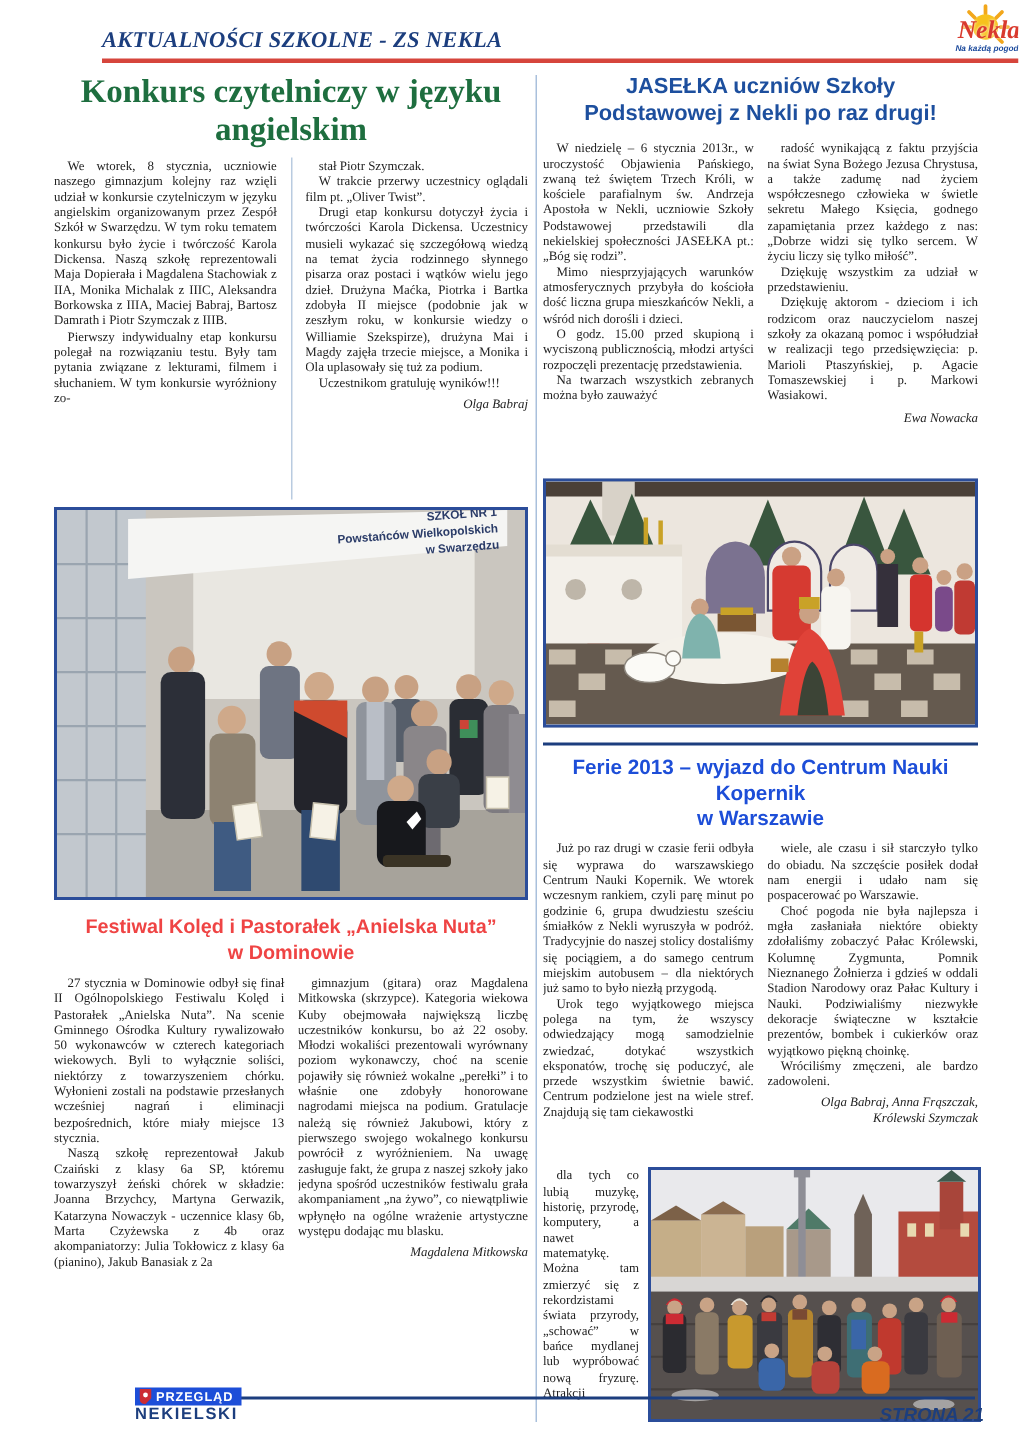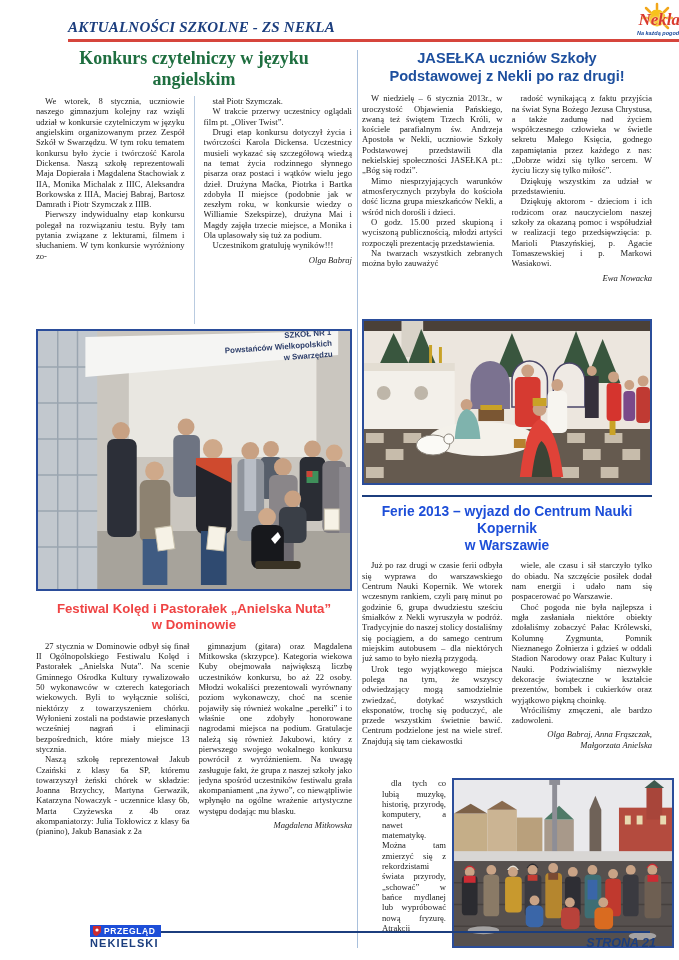--- a/index.html
+++ b/index.html
@@ -17,21 +17,21 @@
         color:#d93a2e;text-shadow:0 0 2px #fff;}
   .nekla-tagline{position:absolute;right:4px;top:26px;font:italic bold 5.5px "Liberation Sans",sans-serif;color:#1c4a9c;}
 
   
   .content{position:absolute;top:46px;left:36px;display:flex;}
   .col-left{width:316px;}
   .v-divider{width:1px;background:#a9c0dc;margin:4px 4px 0 5px;}
   .col-right{width:290px;}
 
   
-  .title-serif{font-family:"Liberation Serif",serif;font-weight:bold;font-size:18px;
+  .title-serif{font-family:"Liberation Serif",serif;font-weight:bold;font-size:22px;
         color:#1e6e3f;text-align:center;line-height:1.14;margin:2px 0 7px;}
   .title-sans{font-family:"Liberation Sans",sans-serif;font-weight:bold;text-align:center;line-height:1.24;}
   .t-jaselka{font-size:14.6px;color:#1d4f9e;margin:3px 0 8px;}
   .t-ferie{font-size:13.8px;color:#1d4ed8;margin:6px 0 6px;}
   .t-festiwal{font-size:13.2px;color:#ef4444;margin:10px 4px 7px;}
 
   .body-cols{display:flex;gap:9px;font-family:Liberation Serif, serif;}
   .tcol{flex:1;font-size:8.6px;line-height:1.2;text-align:justify;overflow:hidden;}
   .c-rule{width:1px;background:#b9cbe0;flex:none;}
   .para{margin:0;text-indent:9px;}
@@ -43,21 +43,21 @@
   .a3-top{height:216px;}
   .a4-body{height:284px;}
 
   
   .photo{border:2px solid #2b4d9a;overflow:hidden;background:#ccc;}
   .photo svg{display:block;}
   .photo1{width:312px;height:258px;margin-top:5px;}
   .photo2{width:286px;height:162px;margin-top:4px;}
   .photo3{width:218px;height:166px;flex:none;}
   .ferie-rule{height:2px;background:#1c3e7e;margin:10px 0 0;}
-  .a3-row2{display:flex;gap:6px;margin-top:2px;margin-left:20px;}
+  .a3-row2{display:flex;gap:6px;margin-top:2px;}
   .narrow{width:64px;flex:none;font-size:8.6px;line-height:1.2;text-align:justify;overflow:hidden;height:160px;}
 
   
   .footer-rule{position:absolute;left:92px;right:29px;top:931px;height:2px;background:#1c3e7e;}
   .brand{position:absolute;left:90px;top:925px;}
   .brand-top{display:flex;align-items:center;background:#1d4ed8;color:#fff;
         font:bold 8.5px "Liberation Sans",sans-serif;padding:1px 5px 1px 3px;letter-spacing:.6px;width:max-content;}
   .brand-top svg{margin-right:3px;}
   .brand-bottom{font:bold 11px "Liberation Sans",sans-serif;color:#1c3e7e;letter-spacing:1.1px;}
   .page-label{position:absolute;right:23px;top:936px;font:italic bold 12.5px "Liberation Sans",sans-serif;color:#1c3e7e;}
@@ -280,21 +280,21 @@
         <div class="body-cols a3-top">
           <div class="tcol">
             <p class="para">Już po raz drugi w czasie ferii odbyła się wyprawa do warszawskiego Centrum Nauki Kopernik. We wtorek wczesnym rankiem, czyli parę minut po godzinie 6, grupa dwudziestu sześciu śmiałków z Nekli wyruszyła w podróż. Tradycyjnie do naszej stolicy dostaliśmy się pociągiem, a do samego centrum miejskim autobusem – dla niektórych już samo to było niezłą przygodą.</p>
             <p class="para">Urok tego wyjątkowego miejsca polega na tym, że wszyscy odwiedzający mogą samodzielnie zwiedzać, dotykać wszystkich eksponatów, trochę się poduczyć, ale przede wszystkim świetnie bawić. Centrum podzielone jest na wiele stref. Znajdują się tam ciekawostki</p>
           </div>
           <div class="tcol">
             <p class="para">wiele, ale czasu i sił starczyło tylko do obiadu. Na szczęście posiłek dodał nam energii i udało nam się pospacerować po Warszawie.</p>
             <p class="para">Choć pogoda nie była najlepsza i mgła zasłaniała niektóre obiekty zdołaliśmy zobaczyć Pałac Królewski, Kolumnę Zygmunta, Pomnik Nieznanego Żołnierza i gdzieś w oddali Stadion Narodowy oraz Pałac Kultury i Nauki. Podziwialiśmy niezwykłe dekoracje świąteczne w kształcie prezentów, bombek i cukierków oraz wyjątkowo piękną choinkę.</p>
             <p class="para">Wróciliśmy zmęczeni, ale bardzo zadowoleni.</p>
             <p class="para sig">Olga Babraj, Anna Frąszczak,</p>
-            <p class="para sig2">Małgorzata Anielska</p>
+            <p class="para sig2">Królewski Szymczak</p>
           </div>
         </div>
         <div class="a3-row2">
           <div class="narrow">
             <p class="para">dla tych co lubią muzykę, historię, przyrodę, komputery, a nawet matematykę. Można tam zmierzyć się z rekordzistami świata przyrody, „schować” w bańce mydlanej lub wypróbować nową fryzurę. Atrakcji</p>
           </div>
 
           <div class="photo photo3">
             <svg viewBox="0 0 222 168" width="218" height="166" preserveAspectRatio="none">
               <rect width="222" height="168" fill="#e9e9ec"></rect>

